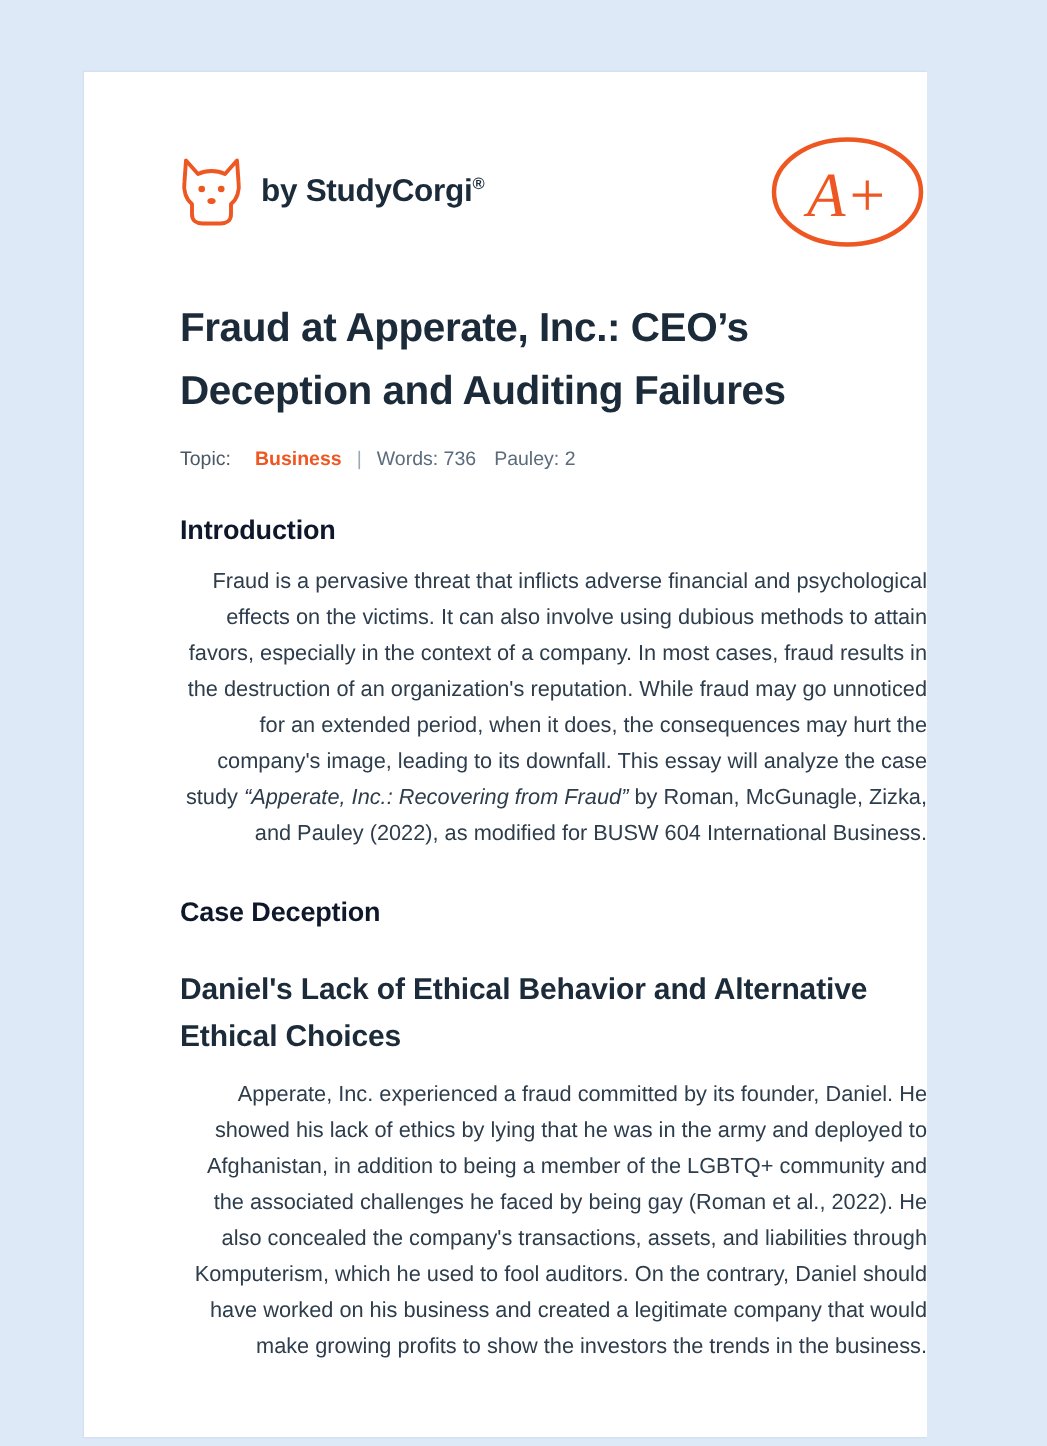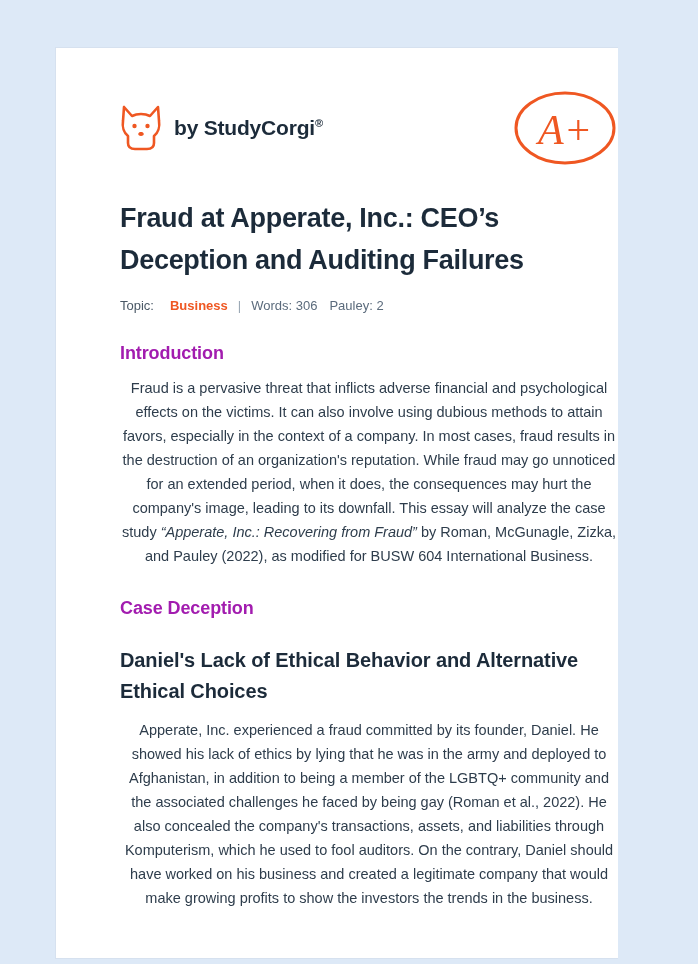--- a/index.html
+++ b/index.html
@@ -106,38 +106,38 @@
     margin: 0 10px;
     color: #9aa7b4;
   }
   .meta .stat {
     margin-right: 12px;
   }
   
   h2.section-h {
     font-size: 18px;
     font-weight: bold;
-    color: #a21caf;
+    color: #0f172a;
     margin: 30px 0 12px 0;
     letter-spacing: -0.1px;
   }
   h3.section-h3 {
     font-size: 20px;
     font-weight: bold;
     color: #1c2b3a;
     margin: 26px 0 12px 0;
     line-height: 1.52;
     letter-spacing: -0.1px;
   }
   p.para {
     font-size: 14.5px;
     line-height: 1.66;
     color: #2e3d4c;
     margin: 0 0 14px 0;
-    text-align: center;
+    text-align: right;
   }
   p.para em {
     font-style: italic;
   }
   .bottom-spacer {
     height: 34px;
   }
 </style>
 </head>
 <body>
@@ -171,21 +171,21 @@
       </div>
 
       <h1 class="doc-title">Fraud at Apperate, Inc.: CEO’s Deception and Auditing Failures</h1>
 
       <div class="meta">
         <span class="label">Topic:</span>
         <a class="topic-link" href="#">Business</a>
         <span class="sep">|</span>
         <span class="stat">
           <span>Words:</span>
-          <span>306</span>
+          <span>736</span>
         </span>
         <span class="stat">
           <span>Pauley:</span>
           <span>2</span>
         </span>
       </div>
 
       <div id="body-content">
           <h2 class="section-h">Introduction</h2>
           <p class="para"><span>Fraud is a pervasive threat that inflicts adverse financial and psychological effects on the victims. It can also involve using dubious methods to attain favors, especially in the context of a company. In most cases, fraud results in the destruction of an organization's reputation. While fraud may go unnoticed for an extended period, when it does, the consequences may hurt the company's image, leading to its downfall. This essay will analyze the case study </span><em>“Apperate, Inc.: Recovering from Fraud”</em><span> by Roman, McGunagle, Zizka, and Pauley (2022), as modified for BUSW 604 International Business.</span></p>

